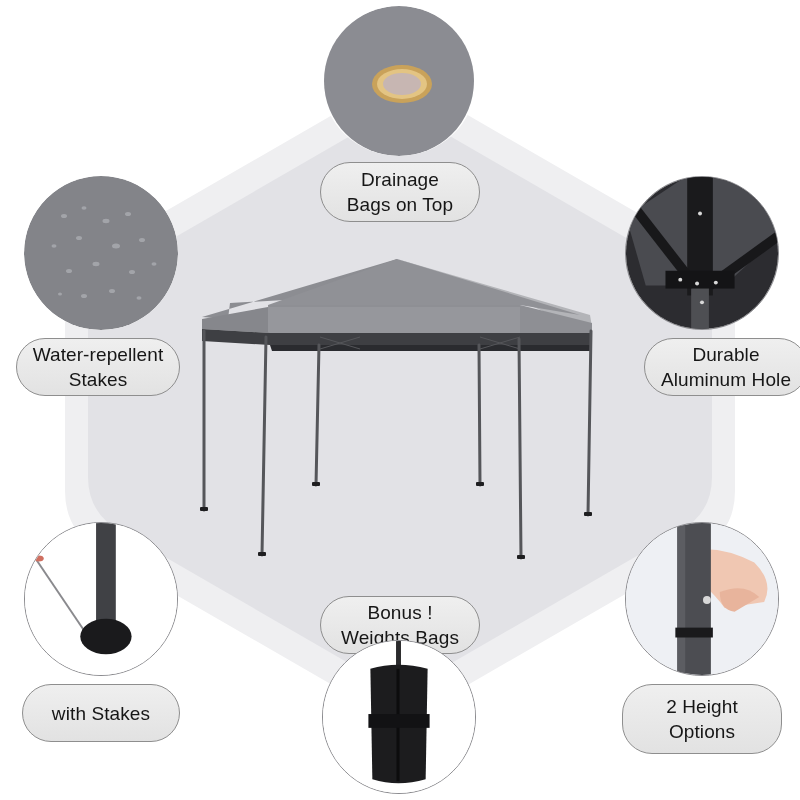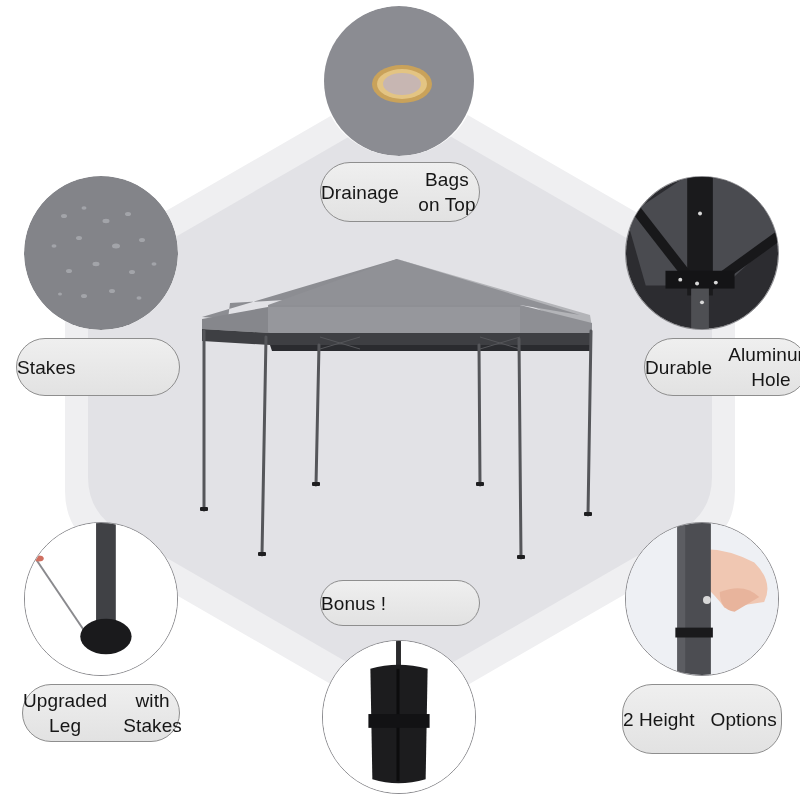--- a/index.html
+++ b/index.html
@@ -12,24 +12,23 @@
       position: absolute; border-radius: 50%; overflow: hidden;
       border: 1.5px solid #8a8a8e; background: #fff;
     }
     .feature-circle svg { width: 100%; height: 100%; display: block; }
 
     .label {
       position: absolute;
       background: linear-gradient(#efefef, #e2e2e2);
       border: 1.5px solid #8e8e8e;
       border-radius: 30px;
-      display: flex; flex-direction: row; align-items: center; justify-content: flex-start;
+      display: flex; flex-direction: column; align-items: center; justify-content: center;
       color: #161616; font-size: 19px; line-height: 25px; text-align: center;
       letter-spacing: 0.1px;
-      gap: 16px;
     }
 
     .gazebo { position: absolute; left: 190px; top: 245px; width: 420px; height: 320px; }
   </style>
 </head>
 <body>
 
 <svg class="bg-svg" viewBox="0 0 800 800">
   <path d="M400 88 Q420 88 440 99 L700 249 Q735 269 735 309 L735 491 Q735 531 700 551 L440 701 Q400 724 360 701 L100 551 Q65 531 65 491 L65 309 Q65 269 100 249 L360 99 Q380 88 400 88 Z" fill="#efeff1"></path>
   <path d="M400 118 Q418 118 436 128 L680 269 Q712 287 712 323 L712 477 Q712 513 680 531 L436 672 Q400 693 364 672 L120 531 Q88 513 88 477 L88 323 Q88 287 120 269 L364 128 Q382 118 400 118 Z" fill="#e2e2e6"></path>
@@ -97,20 +96,21 @@
       <ellipse cx="108" cy="96" rx="3" ry="2"></ellipse>
         <ellipse cx="130" cy="88" rx="2.5" ry="1.8"></ellipse>
       <ellipse cx="60" cy="120" rx="3" ry="2"></ellipse>
         <ellipse cx="88" cy="115" rx="3" ry="2"></ellipse>
       <ellipse cx="115" cy="122" rx="2.5" ry="1.8"></ellipse>
         <ellipse cx="36" cy="118" rx="2" ry="1.5"></ellipse>
     </g>
   </svg>
 </div>
 <div class="label" style="left:16px; top:338px; width:164px; height:58px;">
+  <span>Water-repellent</span>
   <span>Stakes</span>
 </div>
 
 <div class="feature-circle" style="left:625px; top:176px; width:154px; height:154px;">
   <svg viewBox="0 0 154 154">
     <rect width="154" height="154" fill="#2c2c30"></rect>
     <polygon points="0,40 60,0 154,0 154,60 100,110 20,110" fill="#4a4b50"></polygon>
     <rect x="62" y="0" width="26" height="120" fill="#1a1a1c"></rect>
     <rect x="66" y="110" width="18" height="44" fill="#4e4f53"></rect>
     <line x1="0" y1="20" x2="70" y2="110" stroke="#18181a" stroke-width="10"></line>
@@ -133,26 +133,26 @@
 <div class="feature-circle" style="left:24px; top:522px; width:154px; height:154px;">
   <svg viewBox="0 0 154 154">
     <rect width="154" height="154" fill="#ffffff"></rect>
     <rect x="72" y="0" width="20" height="115" fill="#404145"></rect>
     <line x1="12" y1="38" x2="66" y2="118" stroke="#8a8a8e" stroke-width="2"></line>
     <ellipse cx="14" cy="36" rx="5" ry="3" fill="#cf6f60"></ellipse>
     <ellipse cx="82" cy="115" rx="26" ry="18" fill="#1a1a1c"></ellipse>
   </svg>
 </div>
 <div class="label" style="left:22px; top:684px; width:158px; height:58px;">
-  <span>Upgraded Leg</span>
   <span>with Stakes</span>
 </div>
 
-<div class="label" style="left:320px; top:580px; width:160px; height:46px;">
+<div class="label" style="left:320px; top:596px; width:160px; height:58px;">
   <span>Bonus !</span>
+  <span>Weights Bags</span>
 </div>
 <div class="feature-circle" style="left:322px; top:640px; width:154px; height:154px;">
   <svg viewBox="0 0 154 154">
     <rect width="154" height="154" fill="#ffffff"></rect>
     <rect x="74" y="0" width="5" height="30" fill="#2a2a2c"></rect>
     <path d="M48 28 Q76 20 106 28 L104 140 Q76 148 50 140 Z" fill="#1c1c1e"></path>
     <line x1="76" y1="28" x2="76" y2="142" stroke="#0c0c0d" stroke-width="3"></line>
     <rect x="46" y="74" width="62" height="14" fill="#121214"></rect>
   </svg>
 </div>

